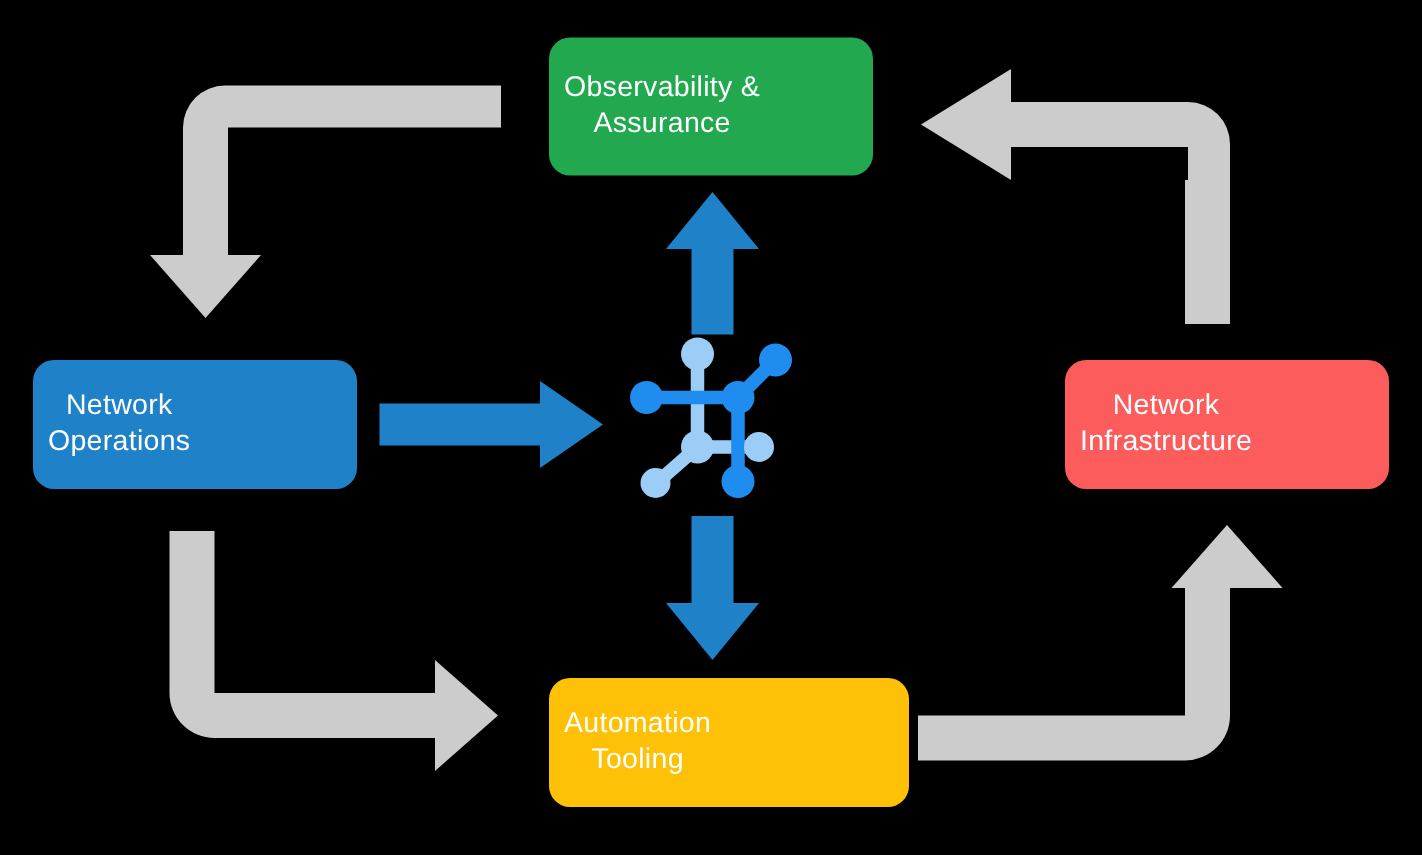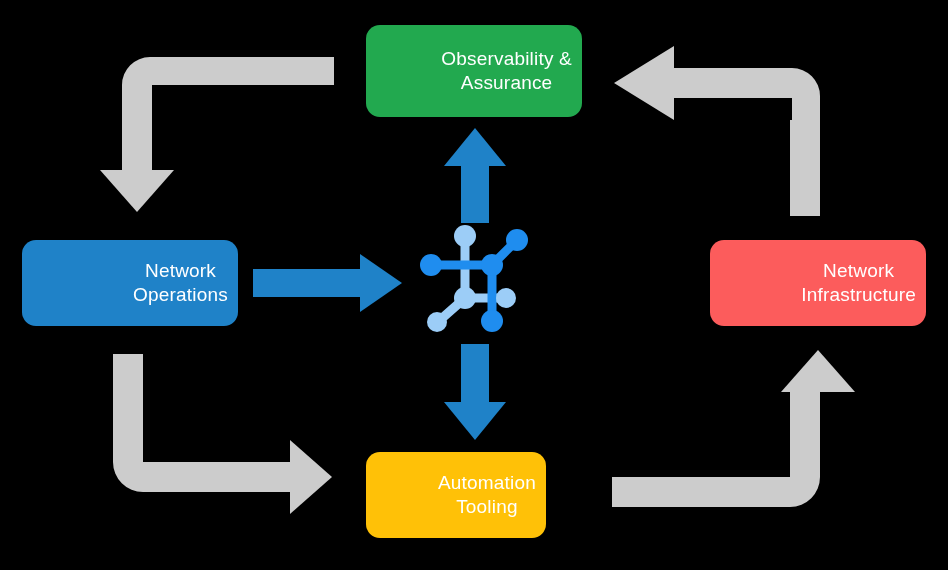--- a/index.html
+++ b/index.html
@@ -20,21 +20,21 @@
     left: 0;
     top: 0;
     width: 948px;
     height: 570px;
   }
   .node-box {
     position: absolute;
     border-radius: 14px;
     display: flex;
     align-items: center;
-    justify-content: flex-end;
+    justify-content: flex-start;
     text-align: center;
     color: #ffffff;
     font-size: 19px;
     line-height: 1.28;
     font-weight: 400;
     letter-spacing: 0.2px;
     box-sizing: border-box;
     padding: 6px 10px;
     z-index: 4;
   }
@@ -56,21 +56,21 @@
   }
   #box-infrastructure {
     left: 710px;
     top: 240px;
     width: 216px;
     height: 86px;
   }
   #box-automation {
     left: 366px;
     top: 452px;
-    width: 180px;
+    width: 240px;
     height: 86px;
   }
   #center-icon {
     position: absolute;
     left: 420px;
     top: 220px;
     width: 112px;
     height: 112px;
     z-index: 5;
   }

